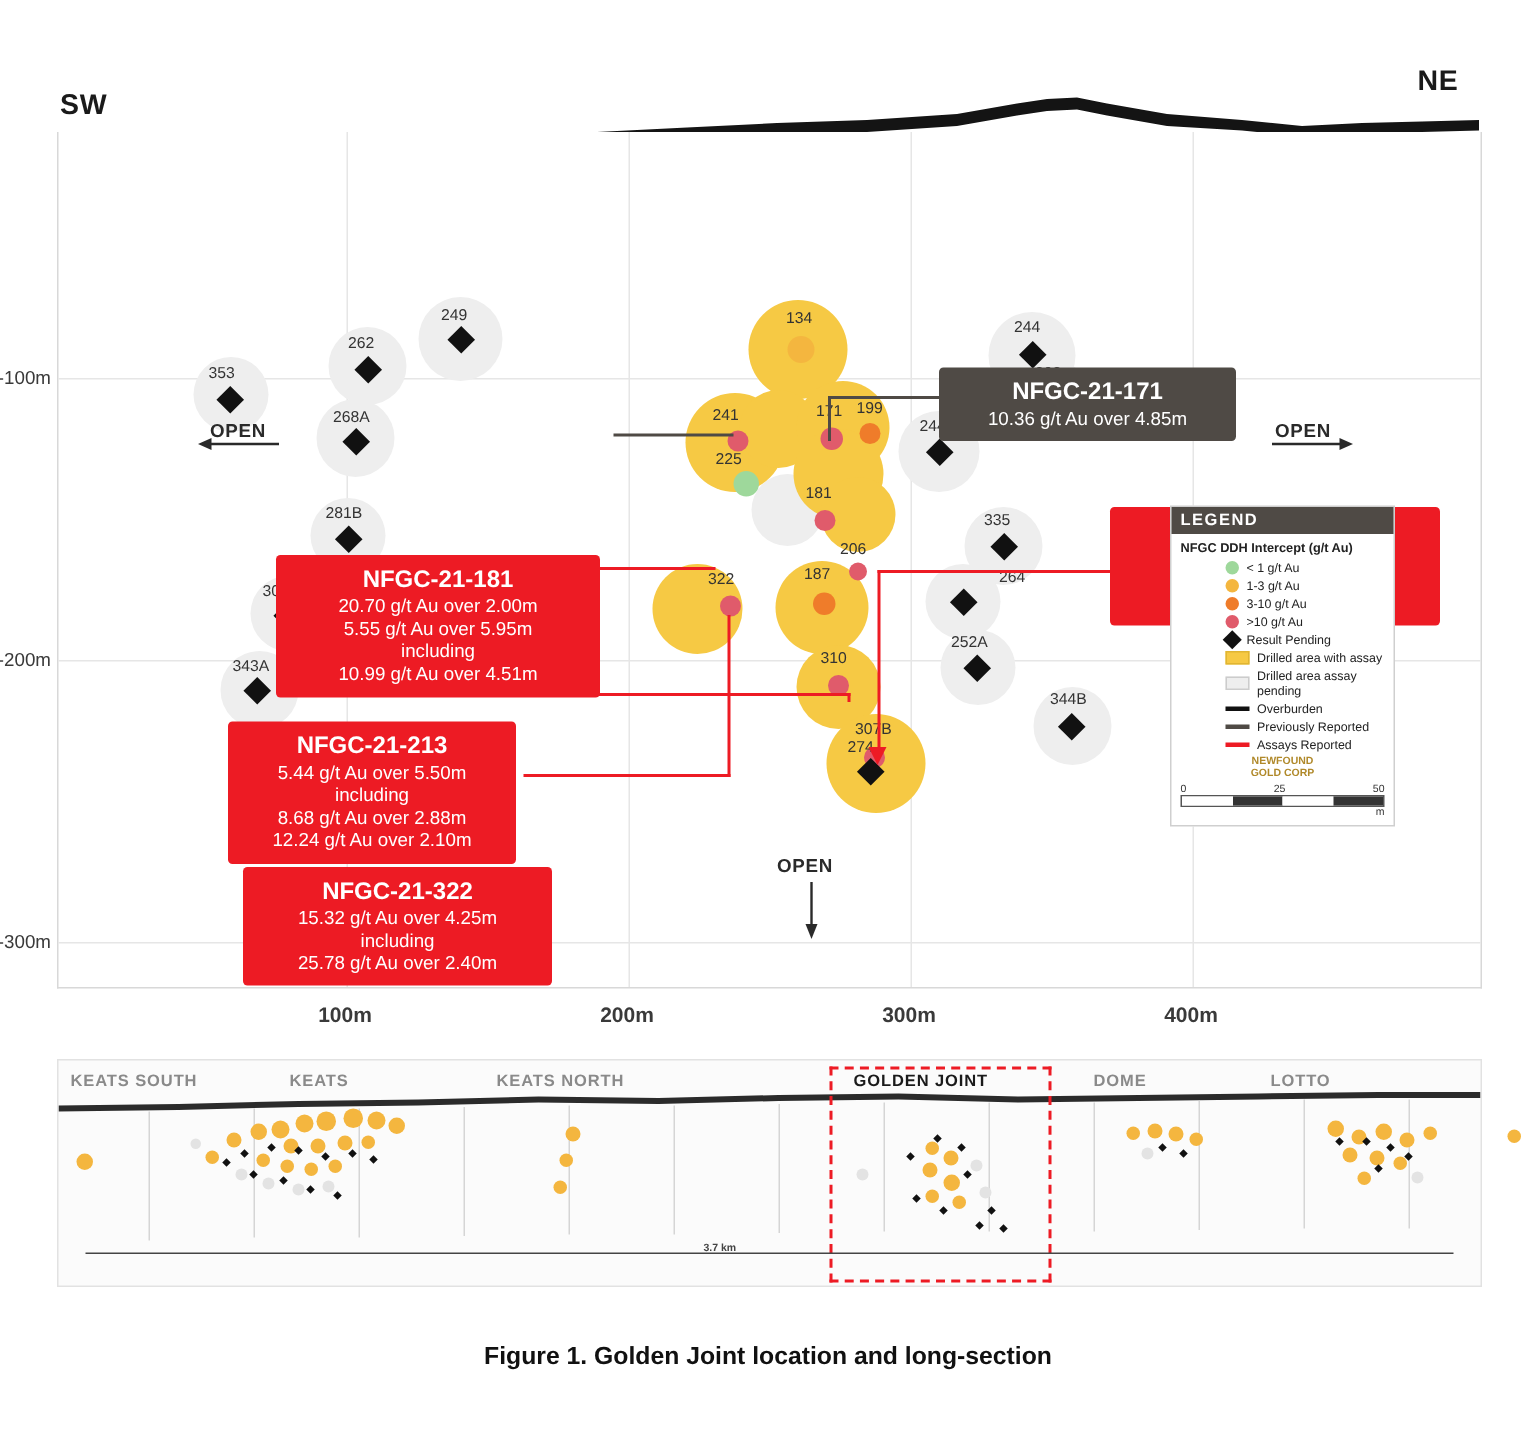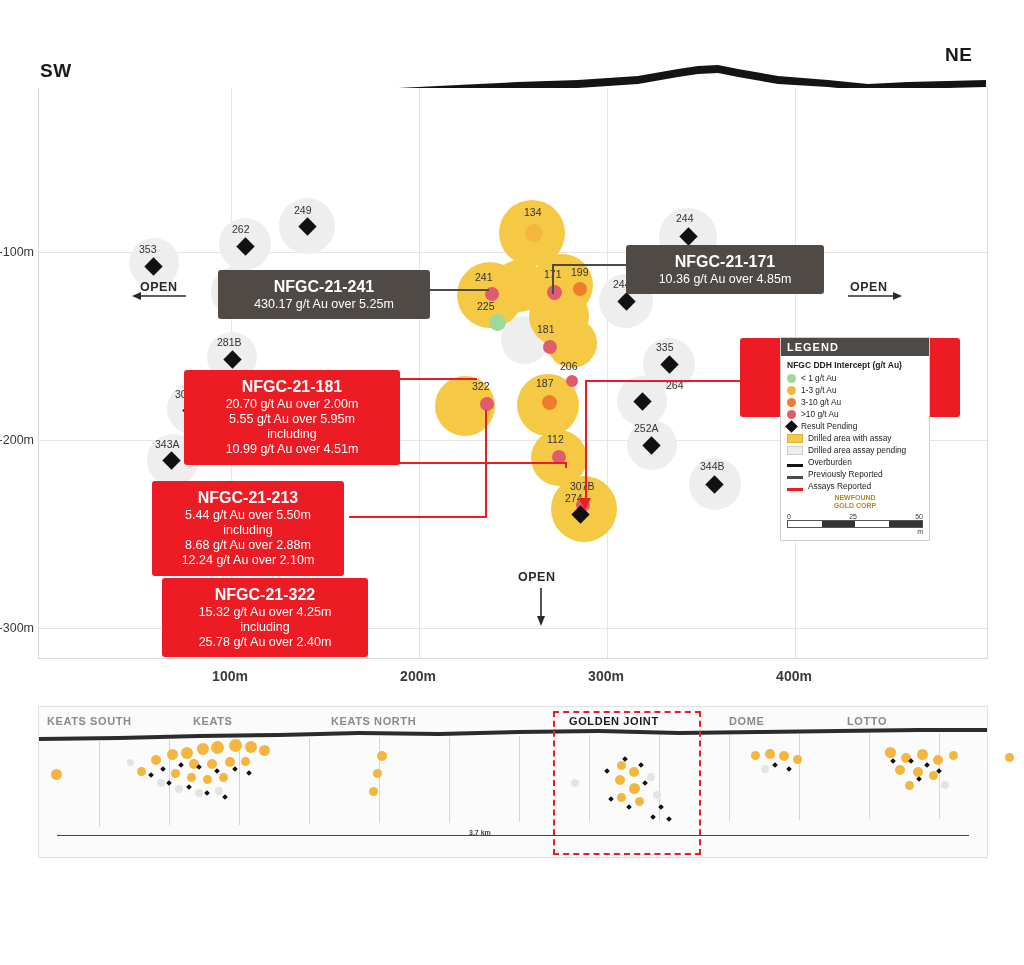--- a/index.html
+++ b/index.html
@@ -40,21 +40,21 @@
   .callout .l{font-size:12.5px;}
   .leader{position:absolute;background:#ed1b24;}
   .leader.grey{background:#4f4a45;}
 
   .open{position:absolute;font-size:12.5px;font-weight:700;color:#2a2a2a;letter-spacing:.5px;}
 
   
   #legend{position:absolute;left:780px;top:337px;width:148px;background:#ffffff;border:1px solid #cfcfcf;}
   #legend .lhead{background:#4f4a45;color:#fff;font-size:11px;font-weight:700;letter-spacing:1px;padding:3px 6px;}
   #legend .lsub{font-size:8.5px;padding:4px 6px 2px 6px;color:#222;font-weight:700;}
-  #legend .lrow{display:flex;align-items:flex-end;gap:5px;padding:1px 6px;font-size:8.3px;color:#222;}
+  #legend .lrow{display:flex;align-items:center;gap:5px;padding:1px 6px;font-size:8.3px;color:#222;margin-left:30px;}
   .sw{width:9px;height:9px;border-radius:50%;flex:none;}
   .swd{width:9px;height:9px;background:#111;transform:rotate(45deg);flex:none;}
   .swb{width:14px;height:7px;flex:none;border:1px solid #ccc;}
   .swl{width:16px;height:3px;flex:none;}
   #scalebar{margin:4px 6px 5px 6px;}
   #scalebar .bar{height:6px;display:flex;border:1px solid #555;}
   #scalebar .bar div{flex:1;}
   #scalebar .nums{display:flex;justify-content:space-between;font-size:7px;color:#333;}
   #nfgc-logo{text-align:center;font-size:7px;font-weight:700;color:#b0892a;line-height:1.1;padding:2px 0 0 0;}
 
@@ -167,21 +167,21 @@
     <div class="hid" style="left:498px;top:235px;">181</div>
     <div class="hid" style="left:183px;top:184px;">268A</div>
     <div class="hid" style="left:521px;top:272px;">206</div>
     <div class="hid" style="left:574px;top:190px;">244</div>
     <div class="hid" style="left:178px;top:248px;">281B</div>
     <div class="hid" style="left:617px;top:253px;">335</div>
     <div class="hid" style="left:433px;top:292px;">322</div>
     <div class="hid" style="left:497px;top:289px;">187</div>
     <div class="hid" style="left:222px;top:301px;">332</div>
     <div class="hid" style="left:136px;top:300px;">301</div>
-    <div class="hid" style="left:508px;top:345px;">112</div>
+    <div class="hid" style="left:508px;top:345px;">310</div>
     <div class="hid" style="left:590px;top:291px;margin-left:37px;">264</div>
     <div class="hid" style="left:595px;top:334px;">252A</div>
     <div class="hid" style="left:116px;top:350px;">343A</div>
     <div class="hid" style="left:531px;top:392px;">307B</div>
     <div class="hid" style="left:661px;top:372px;">344B</div>
     <div class="hid" style="left:526px;top:404px;">274</div>
 
     <div class="leader grey" style="left:370px;top:201px;width:80px;height:2px;"></div>
     <div class="leader grey" style="left:513px;top:176px;width:2px;height:30px;"></div>
     <div class="leader grey" style="left:513px;top:176px;width:88px;height:2px;"></div>
@@ -217,24 +217,20 @@
   <svg style="position:absolute;left:838px;top:286px;width:70px;height:20px;">
     <line x1="10" y1="10" x2="58" y2="10" stroke="#2a2a2a" stroke-width="1.6"></line>
     <polygon points="64,10 55,6 55,14" fill="#2a2a2a"></polygon>
   </svg>
   <div class="open" style="left:518px;top:570px;">OPEN</div>
   <svg style="position:absolute;left:532px;top:588px;width:20px;height:40px;">
     <line x1="9" y1="0" x2="9" y2="30" stroke="#2a2a2a" stroke-width="1.6"></line>
     <polygon points="9,38 5,28 13,28" fill="#2a2a2a"></polygon>
   </svg>
 
-  <div class="callout grey" style="left:218px;top:270px;width:192px;">
-    <div class="t">NFGC-21-241</div>
-    <div class="l">430.17 g/t Au over 5.25m</div>
-  </div>
 
   <div class="callout grey" style="left:626px;top:245px;width:178px;">
     <div class="t">NFGC-21-171</div>
     <div class="l">10.36 g/t Au over 4.85m</div>
   </div>
 
   <div class="callout red" style="left:740px;top:338px;width:200px;">
     <div class="t">NFGC-21-307B</div>
     <div class="l">16.35 g/t Au over 4.50m</div>
     <div class="l">including</div>
@@ -438,14 +434,15 @@
     <div class="lsdia" style="left:852px;top:52px;"></div>
     <div class="lsdia" style="left:870px;top:52px;"></div>
     <div class="lsdia" style="left:886px;top:56px;"></div>
     <div class="lsdia" style="left:898px;top:62px;"></div>
     <div class="lsdia" style="left:878px;top:70px;"></div>
 
     <div id="arrowline"></div>
     <div id="scale-km">3.7 km</div>
   </div>
 
+  <div id="cap1">Figure 1. Golden Joint location and long-section</div>
 
 </div>
 
 </body></html>

